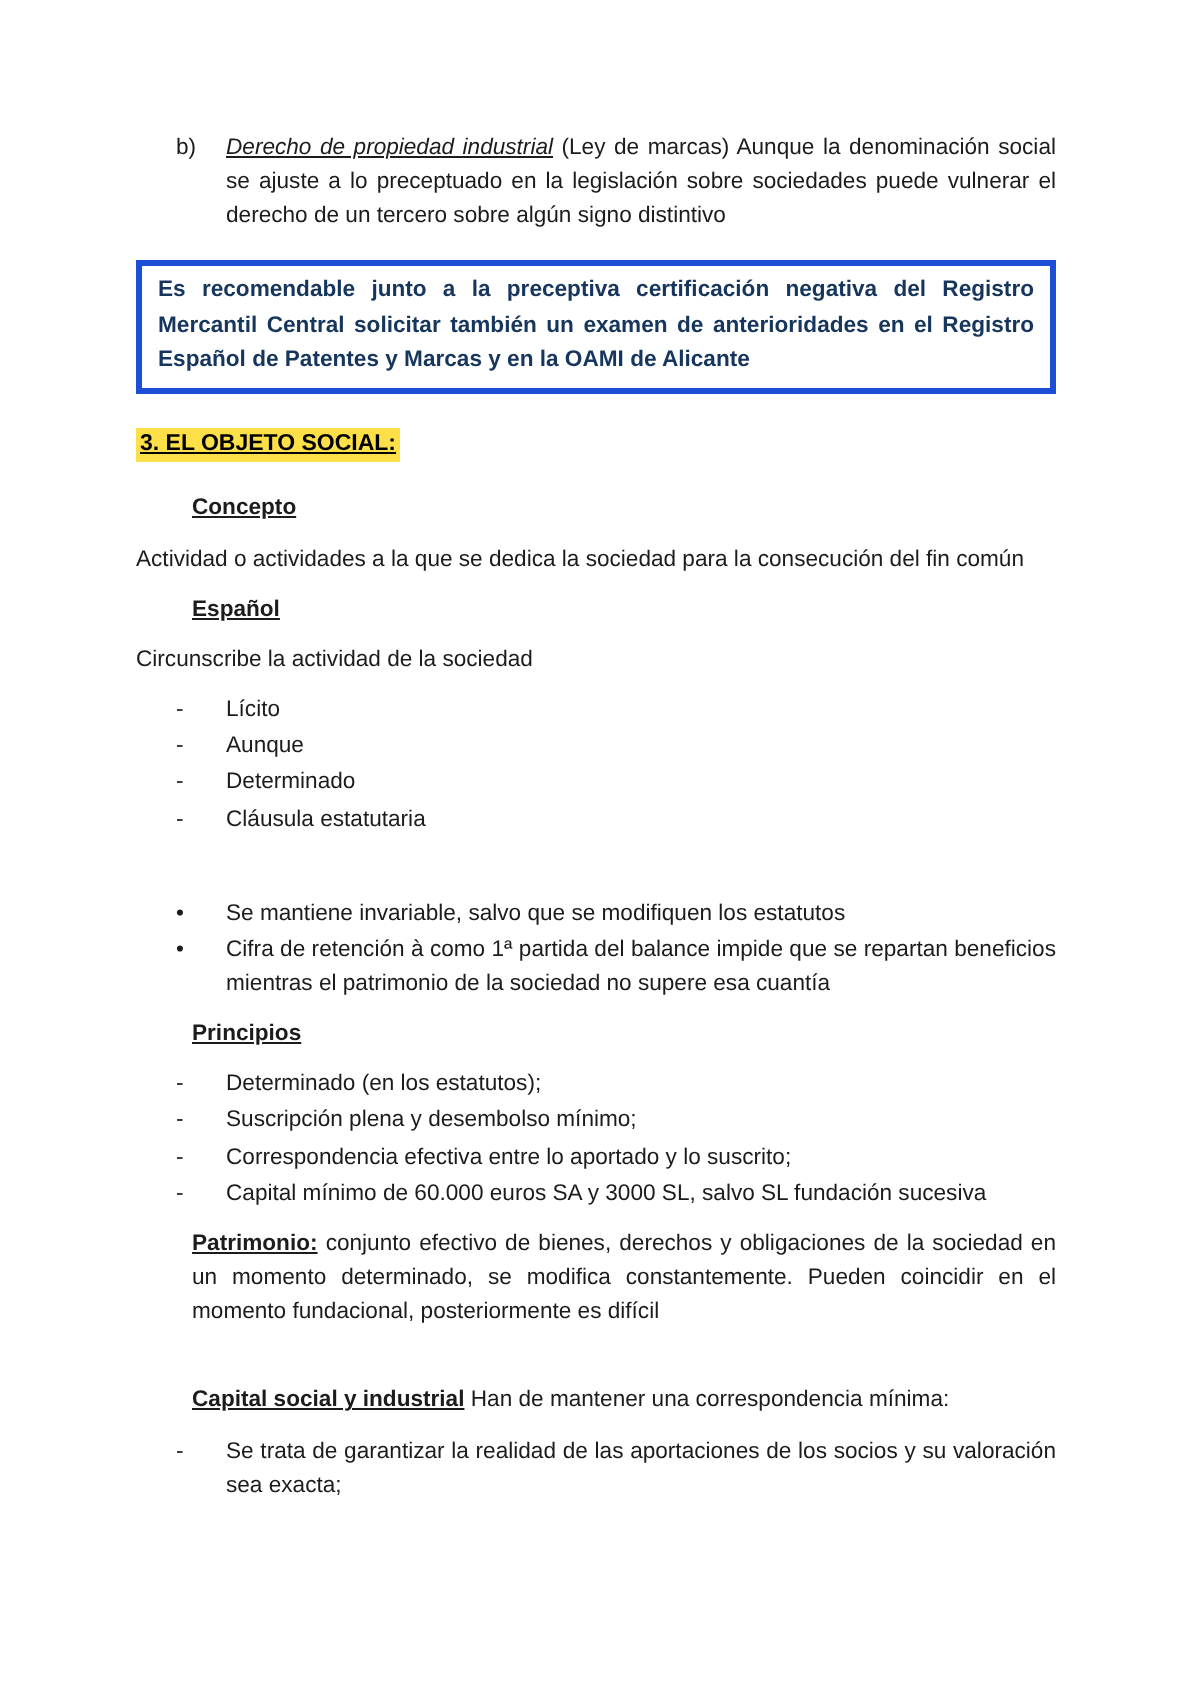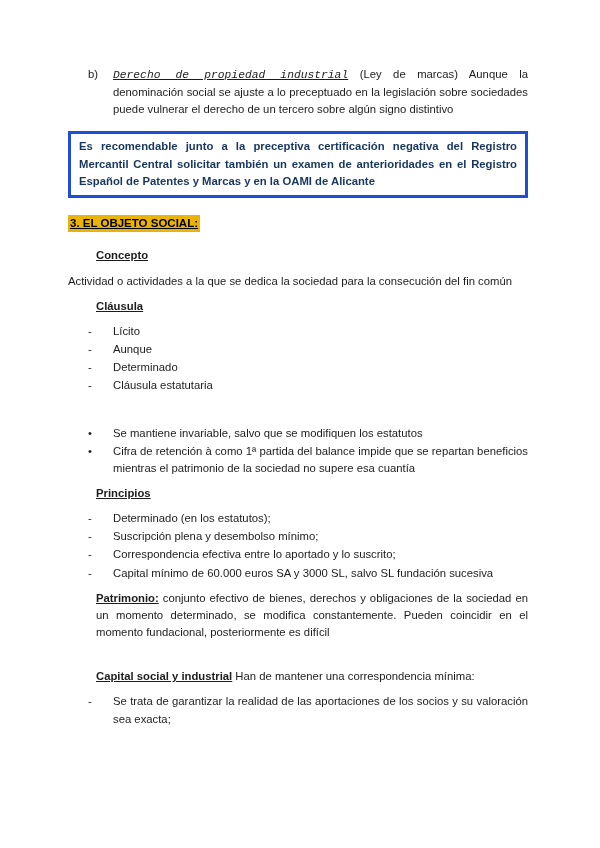--- a/index.html
+++ b/index.html
@@ -14,34 +14,34 @@
     color:#1c1c1c;
     overflow:hidden;
     box-sizing:border-box;
     padding:66px 72px 0 68px;
   }
   p{margin:0;}
   .justified{text-align:justify;}
   
   .item-b{position:relative;padding-left:45px;margin-bottom:13px;}
   .item-b .item-label{position:absolute;left:20px;top:0;}
-  .lead-italic{font-style:italic;text-decoration:underline;font-family:Liberation Mono, monospace;}
+  .lead-italic{font-style:italic;text-decoration:underline;}
   
   .note-box{
     border:3px solid #1d4ed8;
     padding:4px 8px 5px 8px;
     font-weight:bold;
     color:#17365D;
     text-align:justify;
     margin-bottom:17px;
   }
   
   .section-heading{
     display:inline-block;
-    background:#eab308;
+    background:#fde047;
     font-weight:bold;
     text-decoration:underline;
     color:#000;
     padding:0 2px;
     margin:0 0 7px 0;
     font-size:11.5px;
   }
   .heading-gap{margin-top:30px;}
   
   .sub-heading{
@@ -72,21 +72,22 @@
   <div class="note-box">
     <span>Es recomendable junto a la preceptiva certificación negativa del Registro Mercantil Central solicitar también un examen de anterioridades en el Registro Español de Patentes y Marcas y en la OAMI de Alicante</span>
   </div>
 
   <div>
     <span class="section-heading">3. EL OBJETO SOCIAL:</span>
 
     <p class="sub-heading">Concepto</p>
     <p class="body-par">Actividad o actividades a la que se dedica la sociedad para la consecución del fin común</p>
 
-    <p class="sub-heading">Cláusula</p>
+    <p class="sub-heading">Español</p>
+    <p class="body-par">Circunscribe la actividad de la sociedad</p>
 
     <ul class="doc-list">
       <li><span class="marker">-</span><span>Lícito</span></li>
       <li><span class="marker">-</span><span>Aunque</span></li>
       <li><span class="marker">-</span><span>Determinado</span></li>
       <li><span class="marker">-</span><span>Cláusula estatutaria</span></li>
     </ul>
   </div>
 
   <div class="heading-gap">

